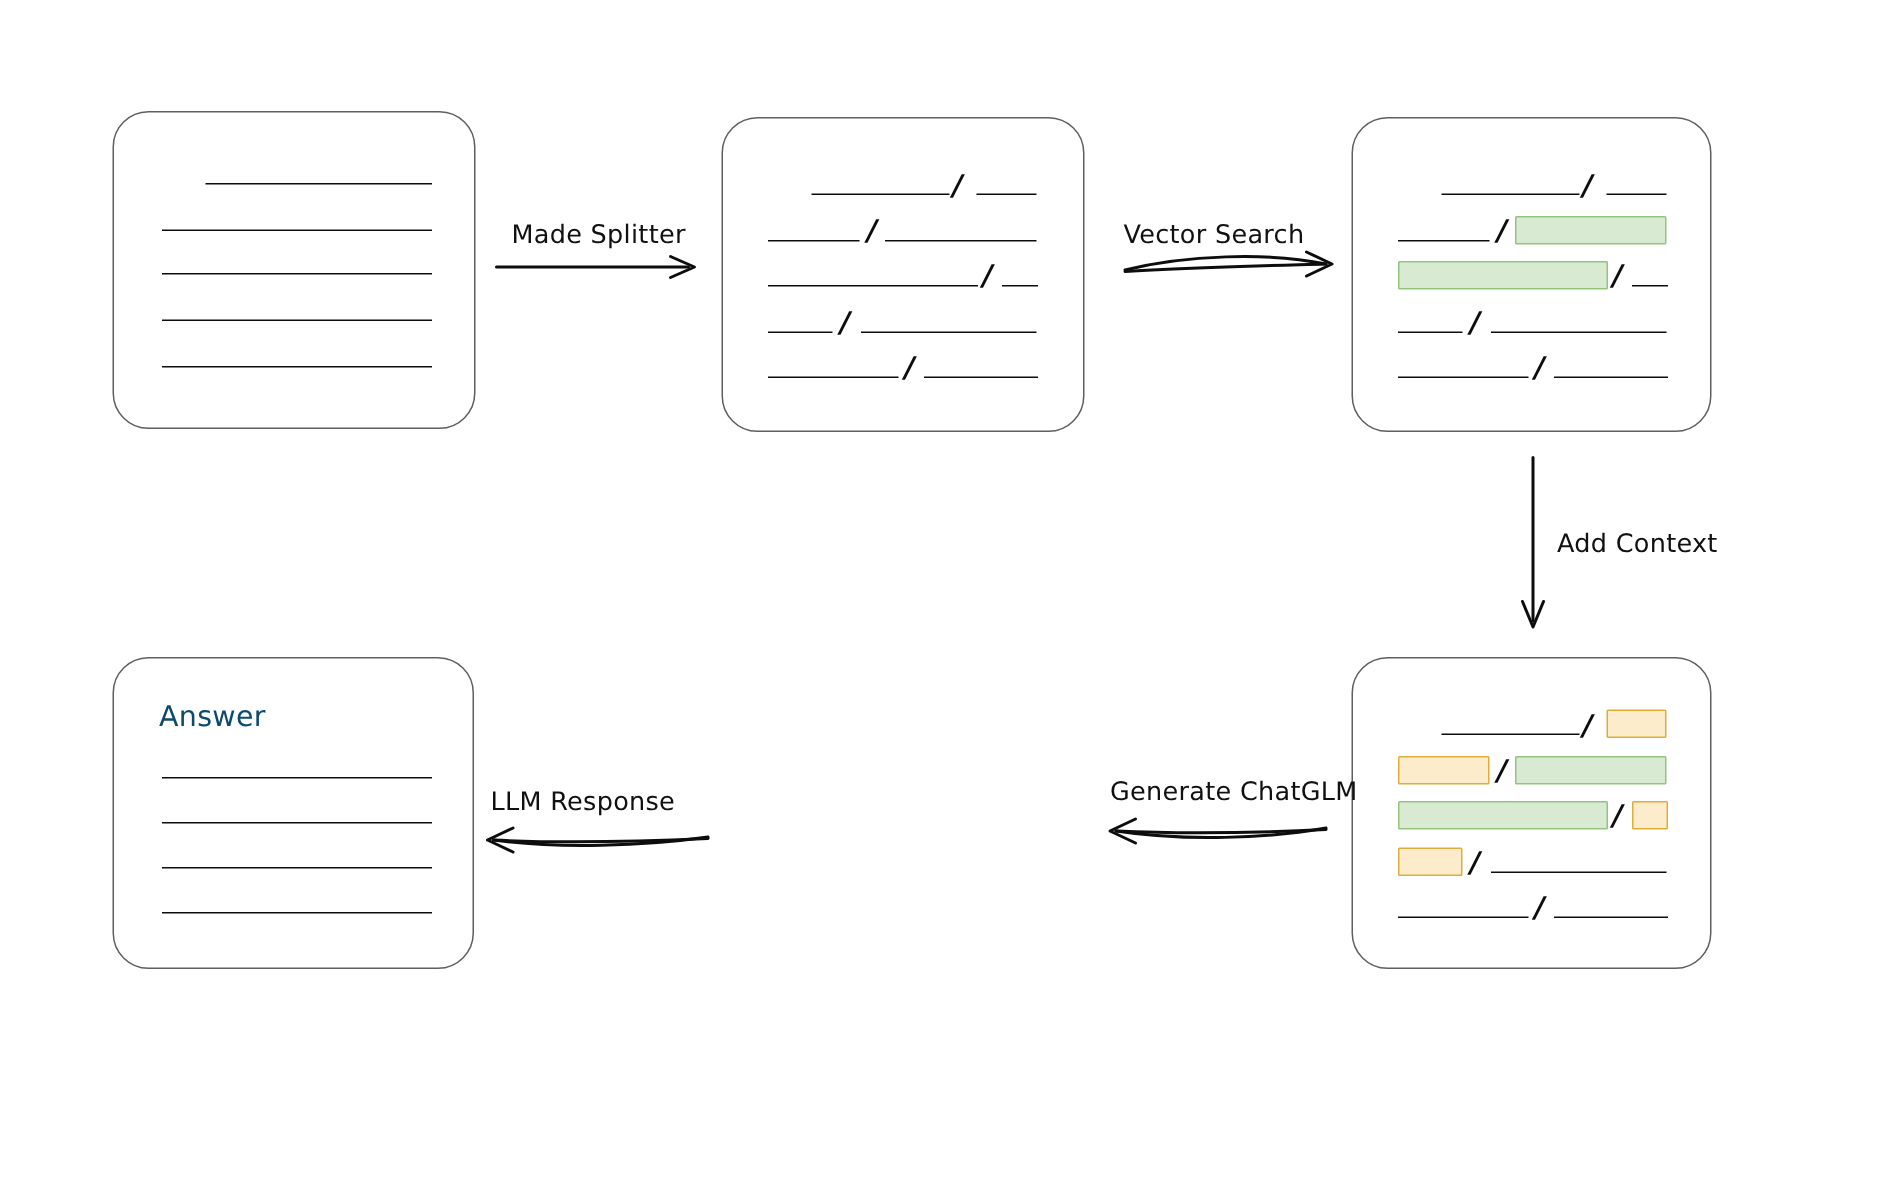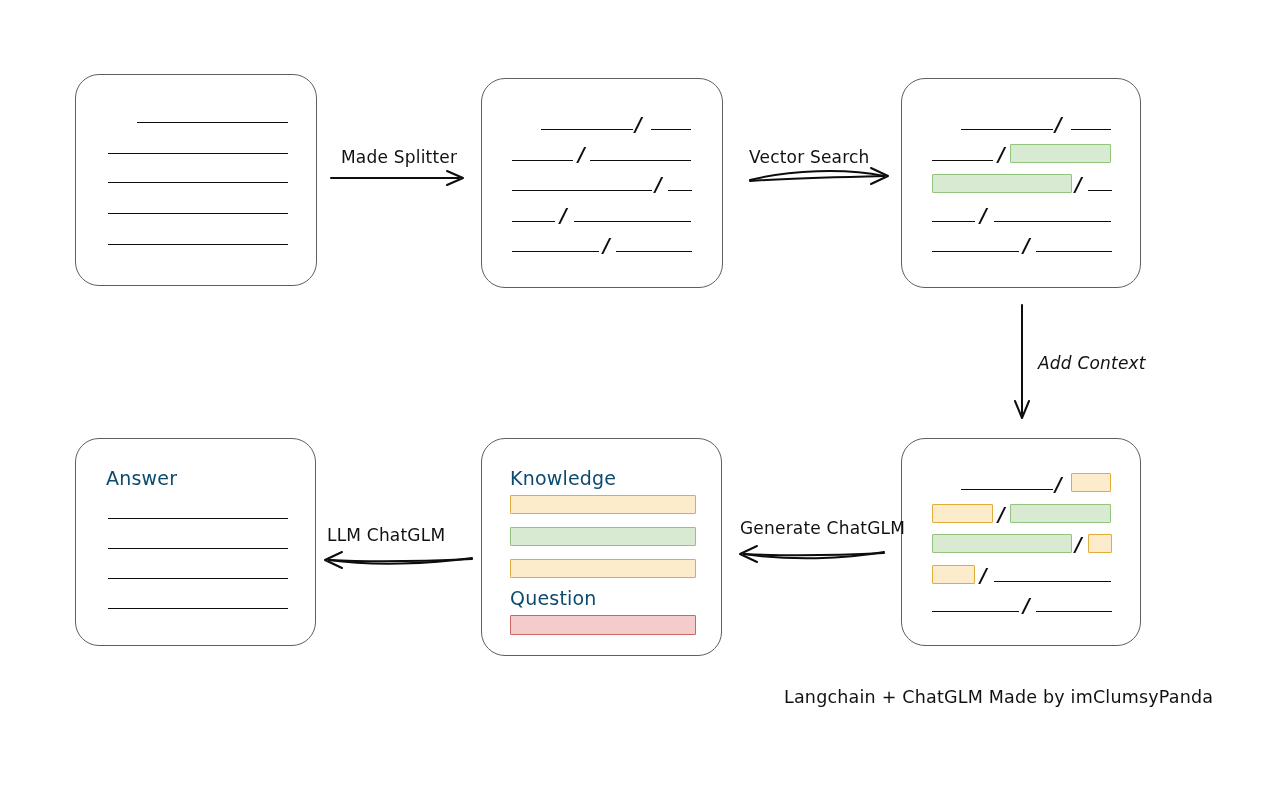--- a/index.html
+++ b/index.html
@@ -177,44 +177,35 @@
 
     <div class="chip yellow" style="left:30px; top:126px; width:43px; height:19px;"></div>
     <div class="slash" style="left:78px;  top:127px;">/</div>
     <div class="rule" style="left:92px;  top:142px; width:117px;"></div>
 
     <div class="rule" style="left:30px;  top:172px; width:87px;"></div>
     <div class="slash" style="left:121px; top:157px;">/</div>
     <div class="rule" style="left:134px; top:172px; width:76px;"></div>
   </div>
 
-  <div class="card" style="left:481px; top:438px; width:241px; height:218px;">
-    <div class="card-heading" style="left:28px; top:28px;">Knowledge</div>
-    <div class="chip yellow" style="left:28px; top:56px;  width:186px; height:19px;"></div>
-    <div class="chip green" style="left:28px; top:88px;  width:186px; height:19px;"></div>
-    <div class="chip yellow" style="left:28px; top:120px; width:186px; height:19px;"></div>
-    <div class="card-heading" style="left:28px; top:148px;">Question</div>
-    <div class="chip red" style="left:28px; top:176px; width:186px; height:20px;"></div>
-  </div>
 
   <div class="card" style="left:75px; top:438px; width:241px; height:208px;">
     <div class="card-heading" style="left:30px; top:28px;">Answer</div>
     <div class="rule" style="left:32px; top:79px;  width:180px;"></div>
     <div class="rule" style="left:32px; top:109px; width:180px;"></div>
     <div class="rule" style="left:32px; top:139px; width:180px;"></div>
     <div class="rule" style="left:32px; top:169px; width:180px;"></div>
   </div>
 
   <div class="edge-label" style="left:341px; top:147px;">Made Splitter</div>
   <div class="edge-label" style="left:749px; top:147px;">Vector Search</div>
-  <div class="edge-label" style="left:1038px; top:353px;font-style:italic;">Add Context</div>
+  <div class="edge-label" style="left:1038px; top:353px;">Add Context</div>
   <div class="edge-label" style="left:740px; top:518px;">Generate ChatGLM</div>
-  <div class="edge-label" style="left:327px; top:525px;">LLM ChatGLM</div>
-
-  <div class="footer-credit" style="left:784px; top:687px;">Langchain + ChatGLM Made by imClumsyPanda</div>
+  <div class="edge-label" style="left:327px; top:525px;">LLM Response</div>
+
 
   <svg id="arrows" viewBox="0 0 1262 792" xmlns="http://www.w3.org/2000/svg">
     <g fill="none" stroke="#0d0d0d" stroke-width="2" stroke-linecap="round" stroke-linejoin="round">
 
       <g>
         <path d="M 331 178 L 459 178"></path>
         <path d="M 447 171 L 463 178 L 447 185" fill="none"></path>
       </g>
 
       <g>

